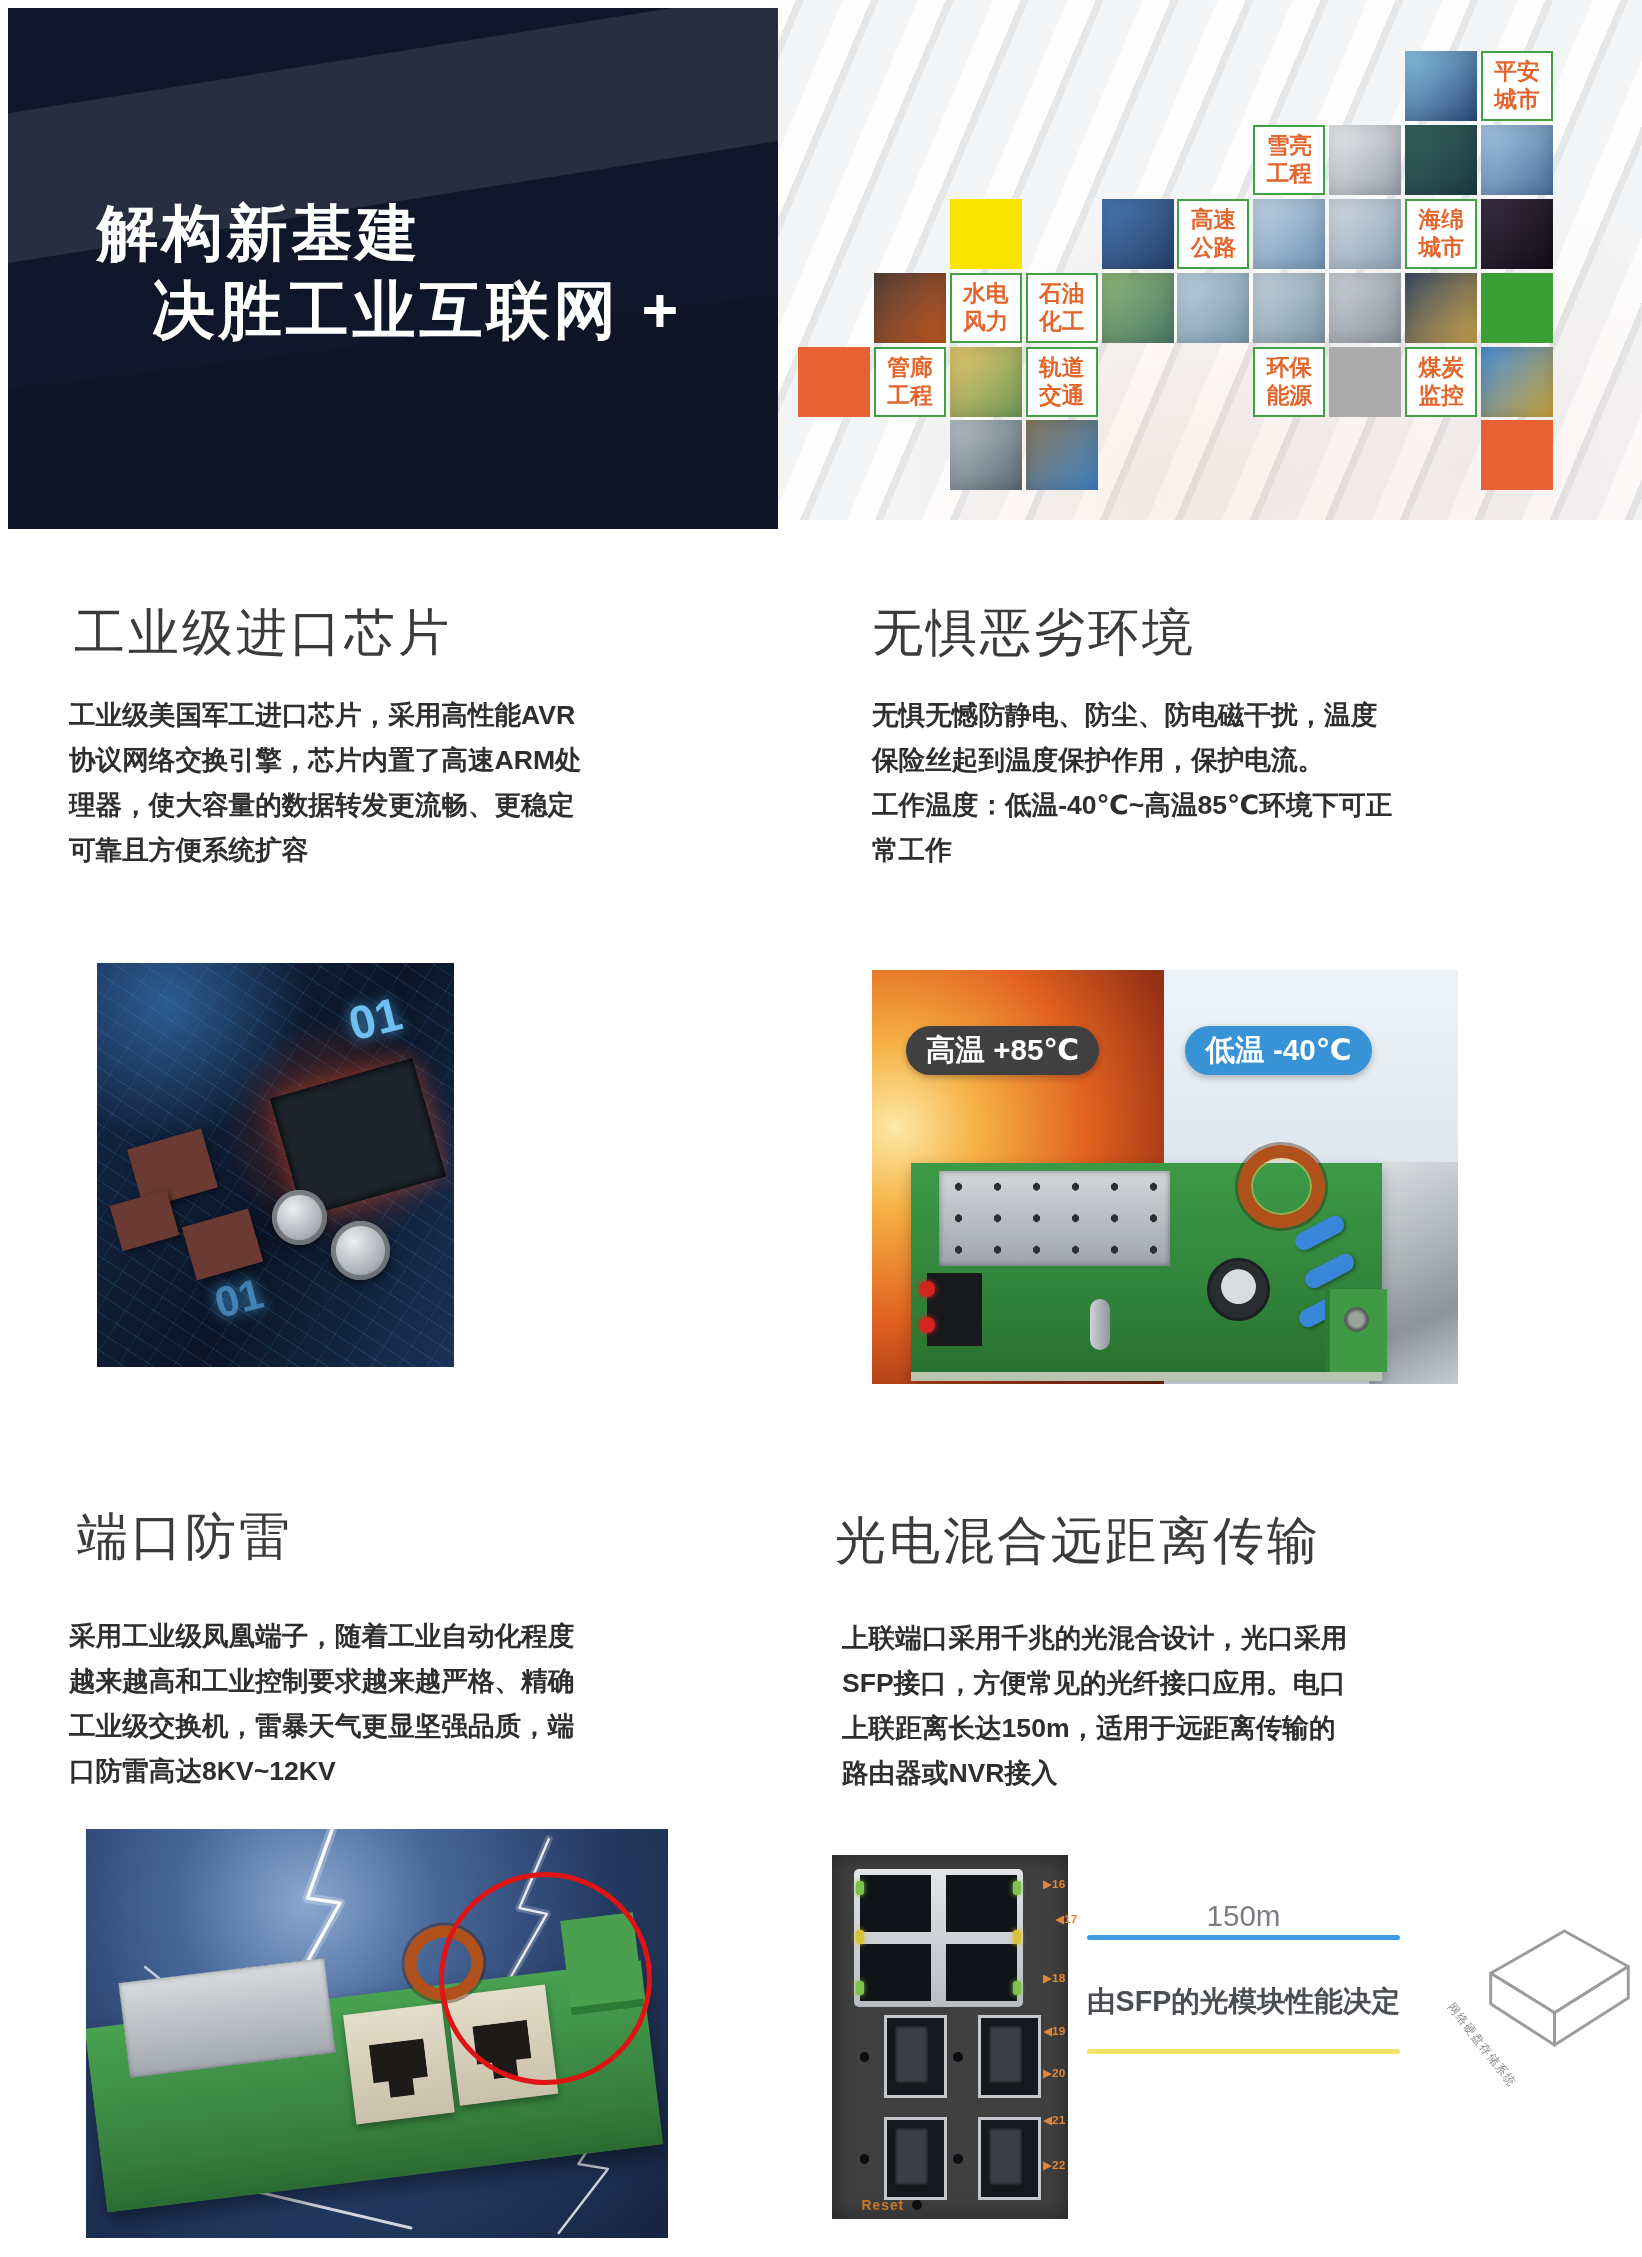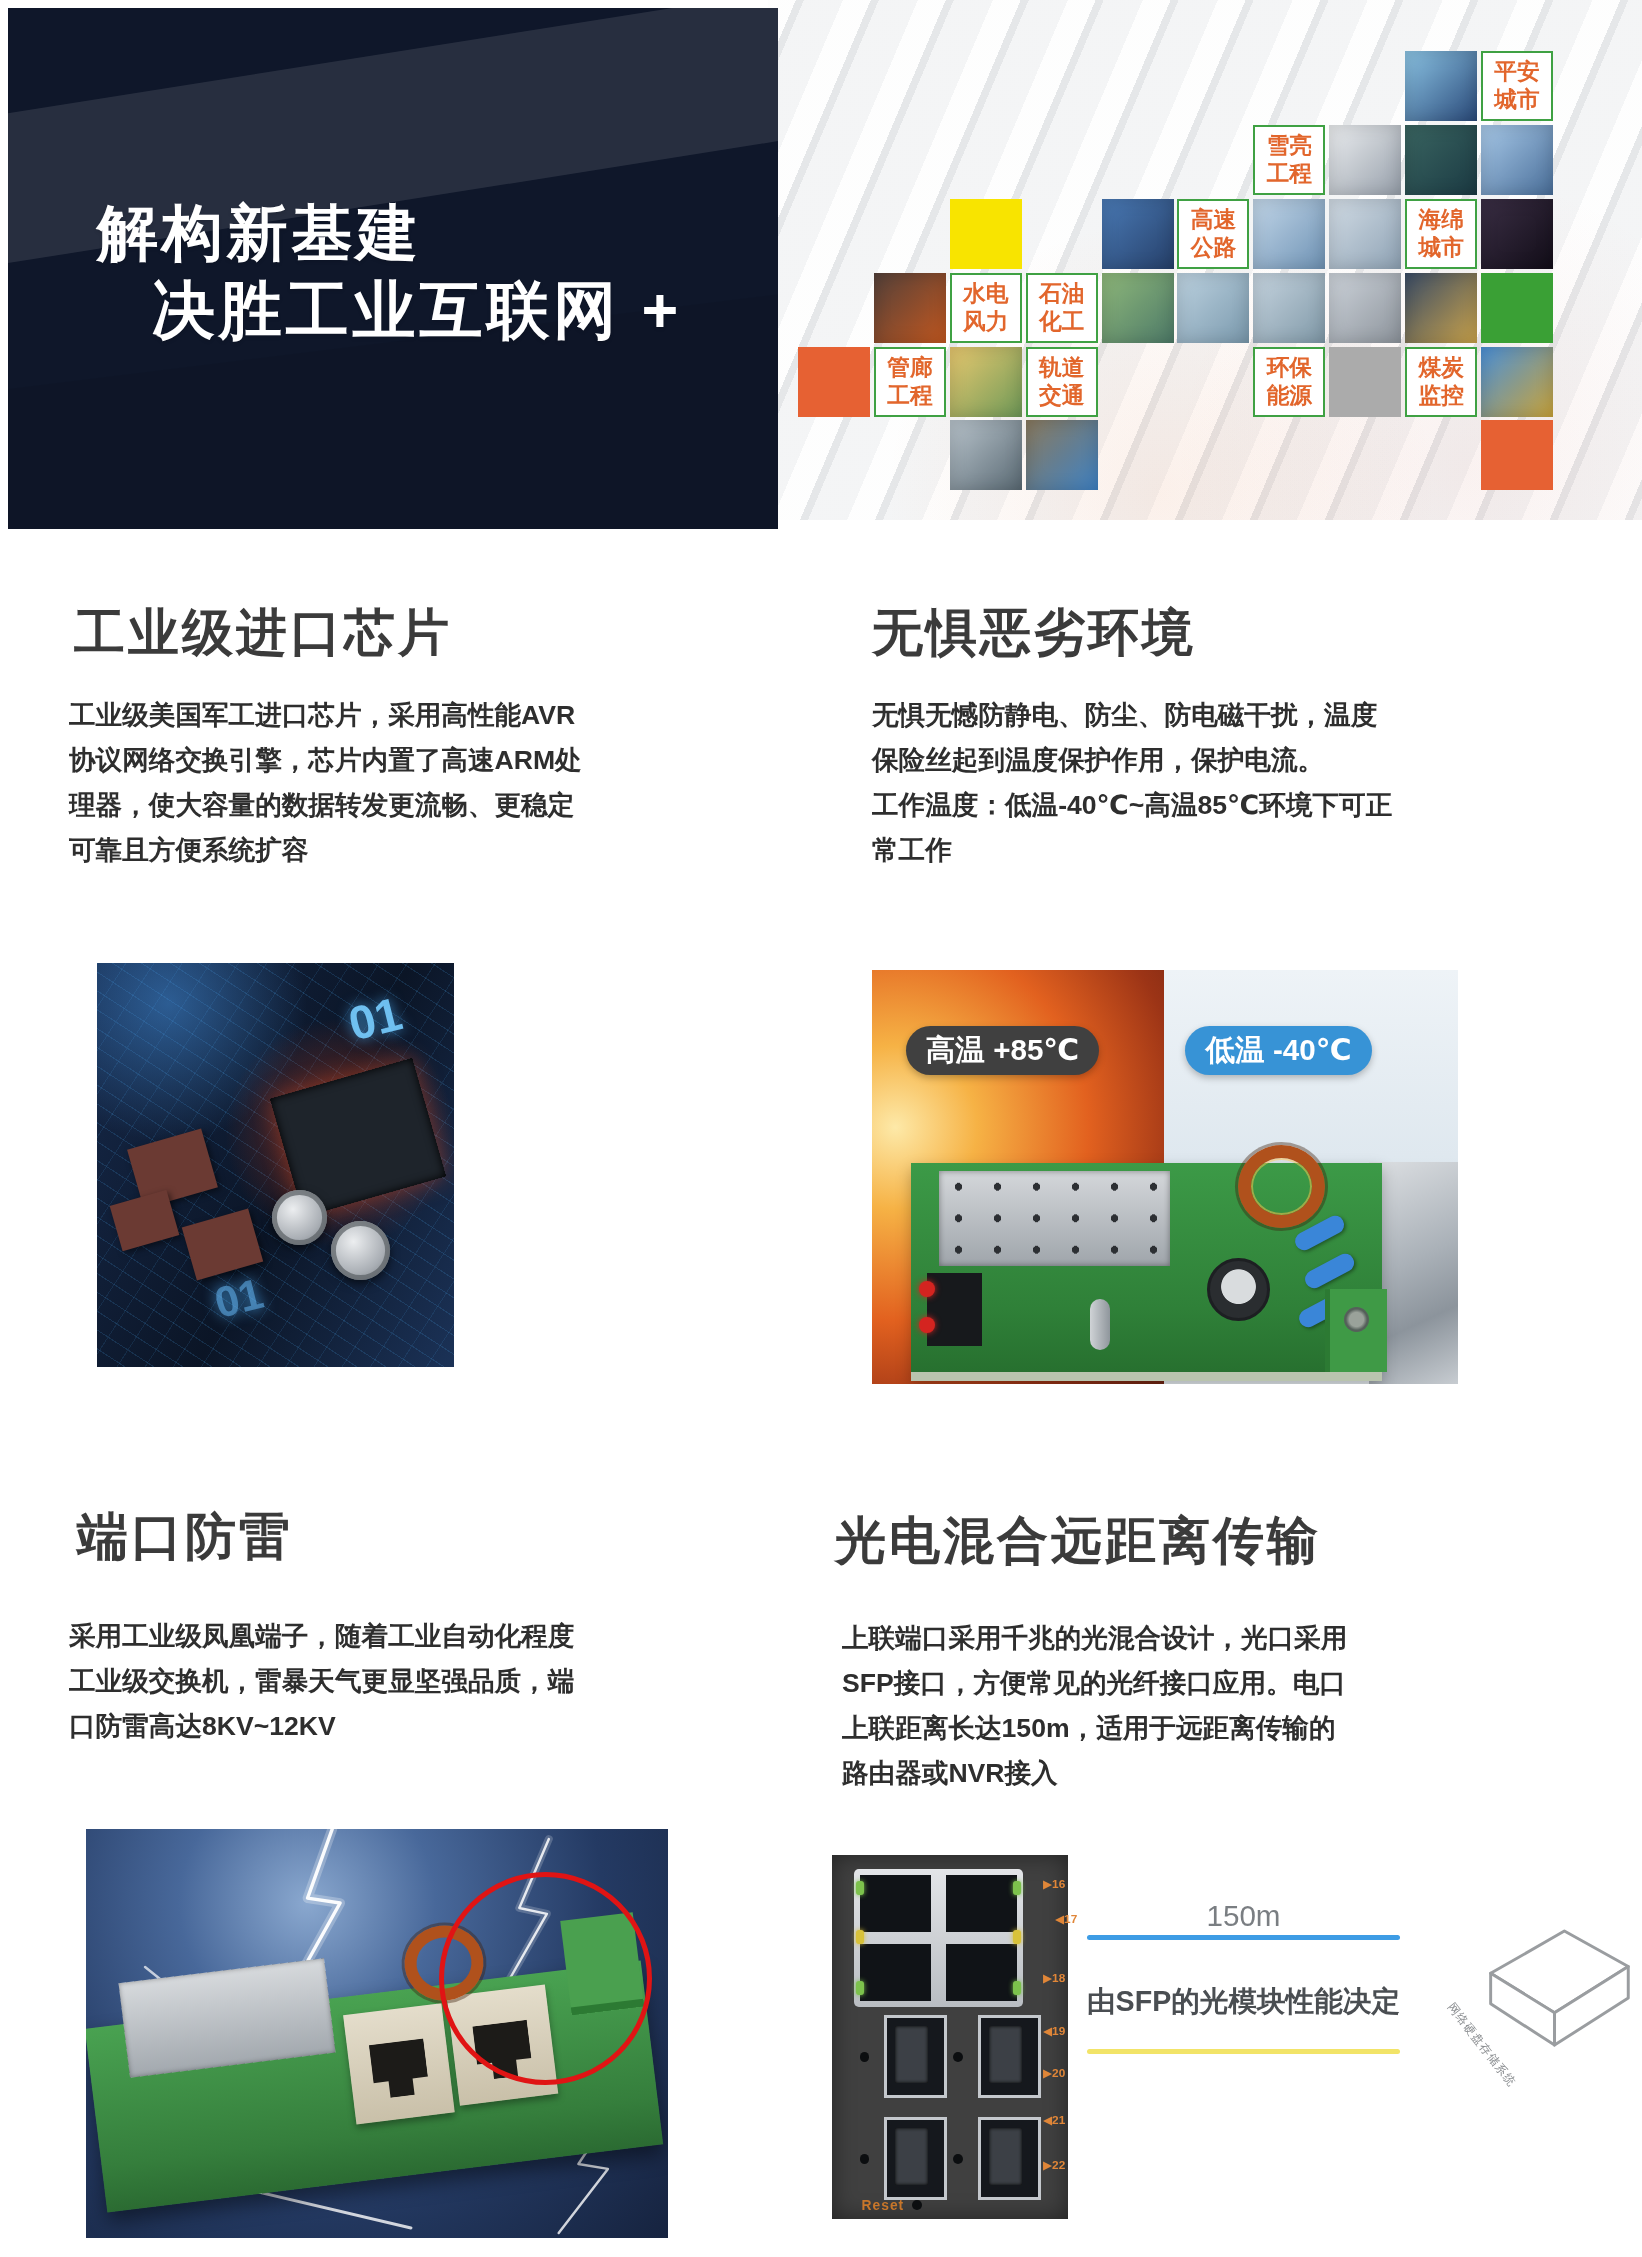--- a/index.html
+++ b/index.html
@@ -30,21 +30,21 @@
       grid-template-columns:repeat(10,72px);grid-auto-rows:70px;column-gap:3.9px;row-gap:3.9px;}
   .cell{position:relative;}
   .cell.label{background:#ffffff;border:2px solid var(--border-green);box-sizing:border-box;
       color:var(--label-orange);font-weight:700;font-size:22.7px;line-height:27.6px;
       display:flex;flex-direction:column;align-items:center;justify-content:center;text-align:center;}
   .cell.label span{display:block;}
   .cell.img{box-shadow:inset 0 0 17.7px rgba(0,0,0,.18);}
   .cell.solid{}
 
   
-  .sec-title{position:absolute;color:#3b3b3b;font-size:51px;font-weight:700;letter-spacing:3px;white-space:nowrap;}
+  .sec-title{position:absolute;color:#3b3b3b;font-size:51px;font-weight:400;letter-spacing:3px;white-space:nowrap;}
   .sec-body{position:absolute;color:#2e2e2e;font-size:26.6px;font-weight:700;line-height:45px;white-space:nowrap;}
 
   
   .fig1{position:absolute;left:97px;top:963px;width:357px;height:404px;overflow:hidden;
       background:
         radial-gradient(circle at 68% 42%, rgba(200,60,25,.55), transparent 34%),
         radial-gradient(circle at 20% 10%, rgba(70,150,230,.5), transparent 30%),
         repeating-linear-gradient(33deg, transparent 0 14.8px, rgba(70,165,235,.17) 14.8px 15.8px),
         repeating-linear-gradient(-57deg, transparent 0 22.7px, rgba(70,165,235,.12) 22.7px 23.6px),
         linear-gradient(118deg,#16294a 0%,#0b1526 55%,#1b3257 100%);}
@@ -281,20 +281,21 @@
       <div class="coil c3"></div>
       <div class="term"></div>
     </div>
     <div class="pill hot">高温 +85℃</div>
     <div class="pill cold">低温 -40℃</div>
   </div>
 
   <div class="sec-title" style="left:77px;top:1503px;">端口防雷</div>
   <div class="sec-body" style="left:69px;top:1614px;">
     <div>采用工业级凤凰端子，随着工业自动化程度</div>
+    <div>越来越高和工业控制要求越来越严格、精确</div>
     <div>工业级交换机，雷暴天气更显坚强品质，端</div>
     <div>口防雷高达8KV~12KV</div>
   </div>
 
   <div class="sec-title" style="left:835px;top:1507px;">光电混合远距离传输</div>
   <div class="sec-body" style="left:842px;top:1616px;">
     <div>上联端口采用千兆的光混合设计，光口采用</div>
     <div>SFP接口，方便常见的光纤接口应用。电口</div>
     <div>上联距离长达150m，适用于远距离传输的</div>
     <div>路由器或NVR接入</div>

